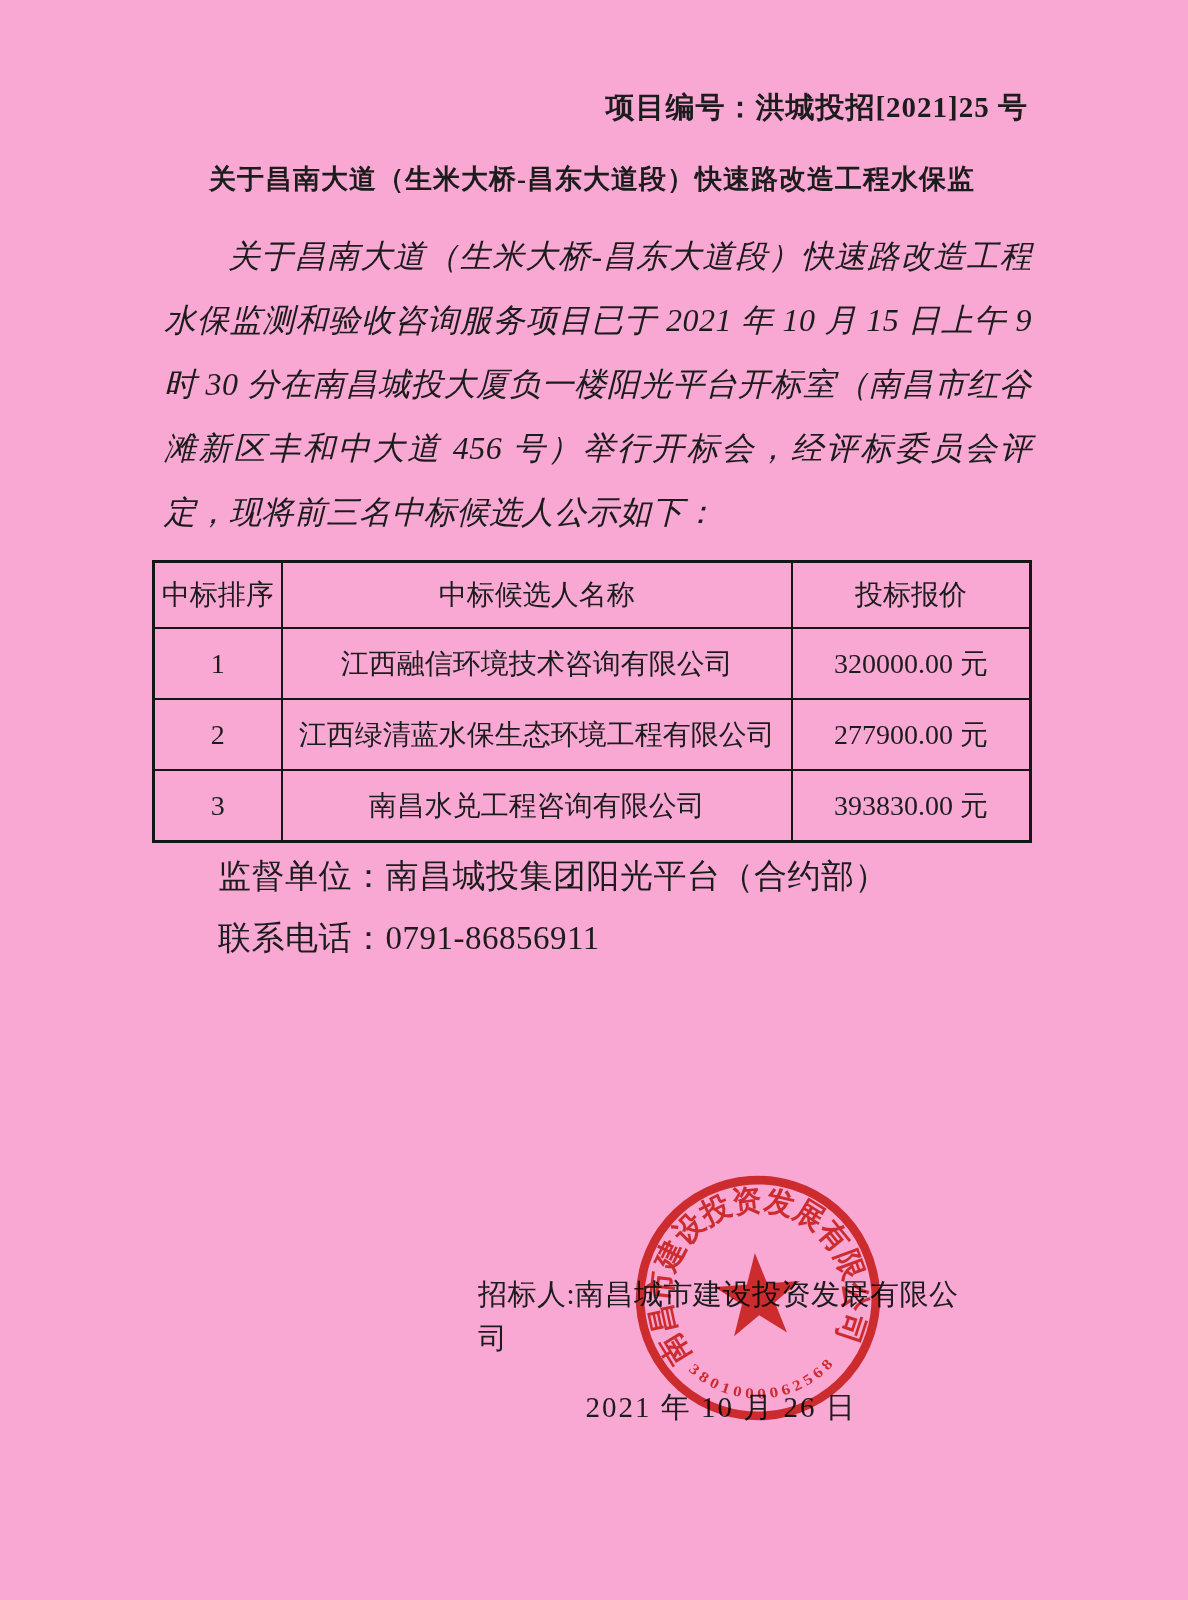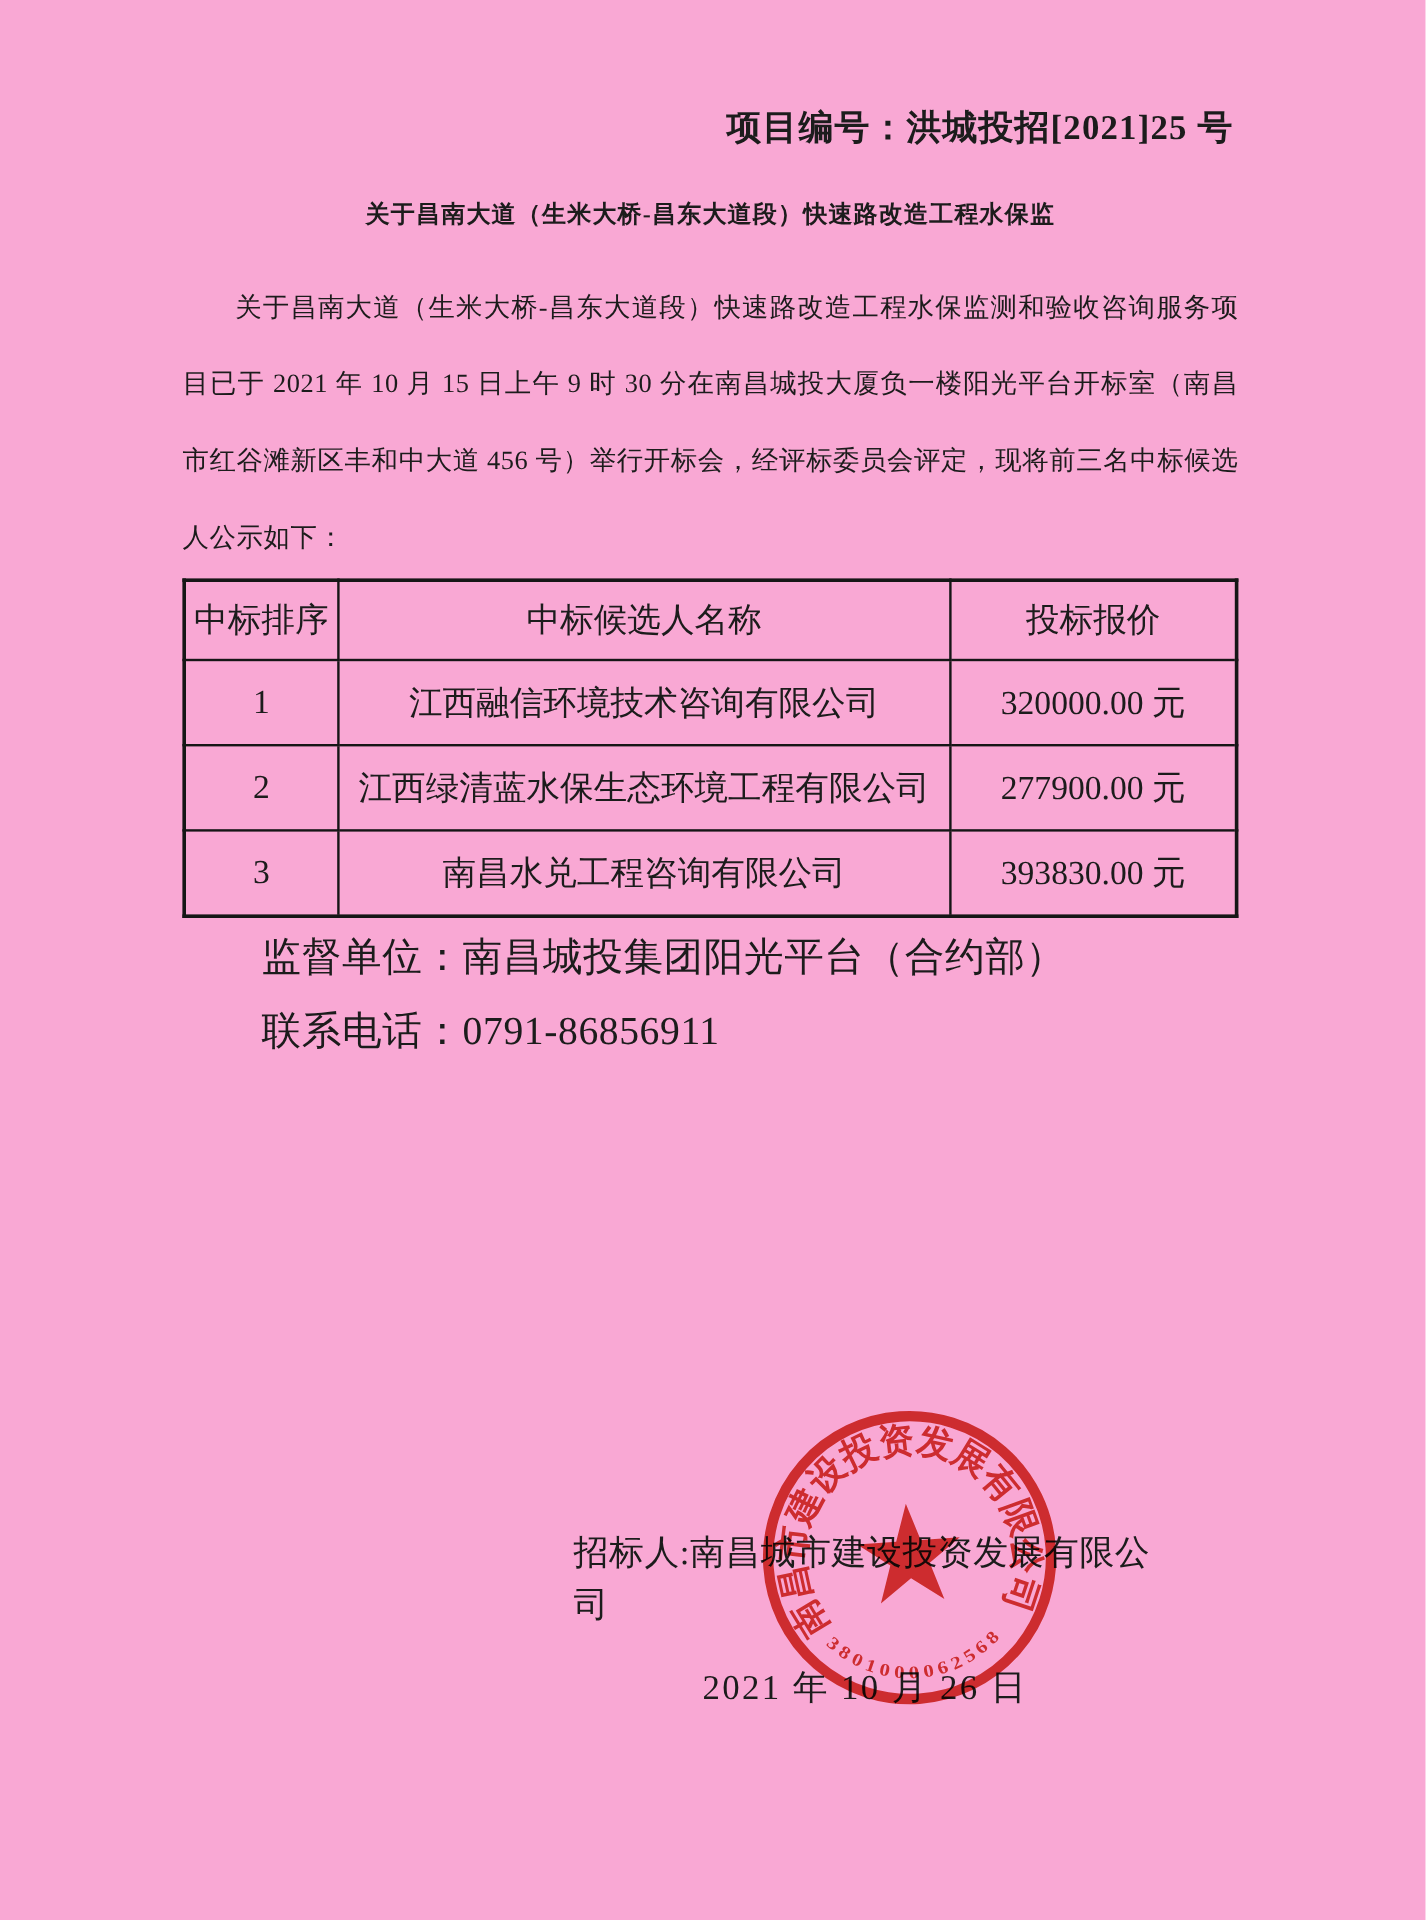--- a/index.html
+++ b/index.html
@@ -21,44 +21,45 @@
     font-weight:bold;
     font-size:29px;
     line-height:42px;
     text-align:right;
     padding-right:4px;
     letter-spacing:1px;
   }
 
   .title {
     margin:16px 0 0 0;
-    font-size:20px;
+    font-size:27px;
     font-weight:bold;
     text-align:center;
     line-height:70px;
     letter-spacing:1px;
   }
   .title .tl { display:block; }
 
   .body-p {
-    margin:10px 0 0 0;
-    font-size:22px;
+    margin:10px 0 0 12px;
+    font-size:32px;
     line-height:64px;
     text-align:justify;
     text-indent:2em;
     letter-spacing:0.5px;
+    font-style:italic;
   }
   .body-p.p2 { margin-top:22px; }
 
   table.candidates {
     width:100%;
     border-collapse:collapse;
     table-layout:fixed;
     border:3px solid #161616;
-    margin-top:2px;
+    margin-top:16px;
   }
   table.candidates th, table.candidates td {
     border:2px solid #161616;
     text-align:center;
     vertical-align:middle;
     font-size:28px;
     font-weight:normal;
     padding:0 6px;
   }
   table.candidates th { height:64px; }

